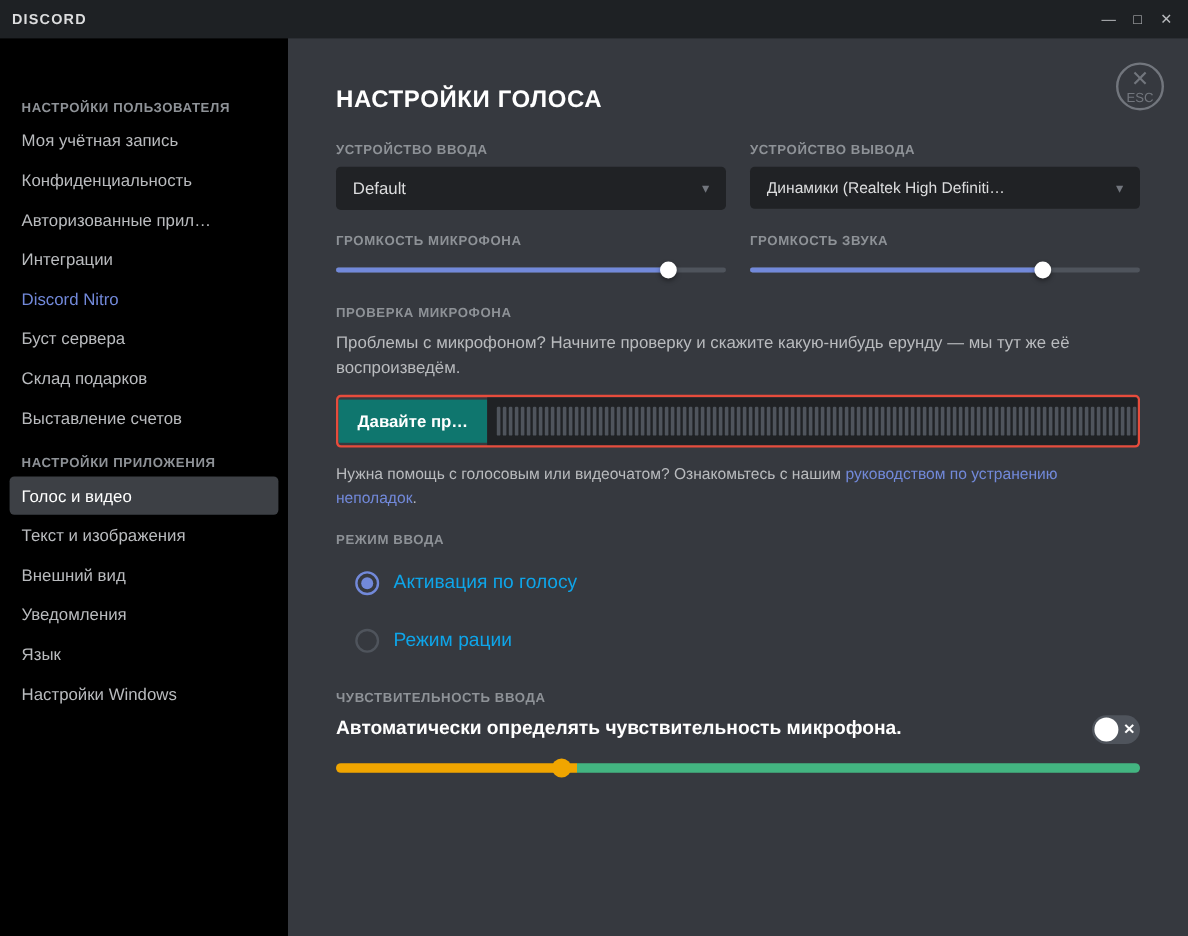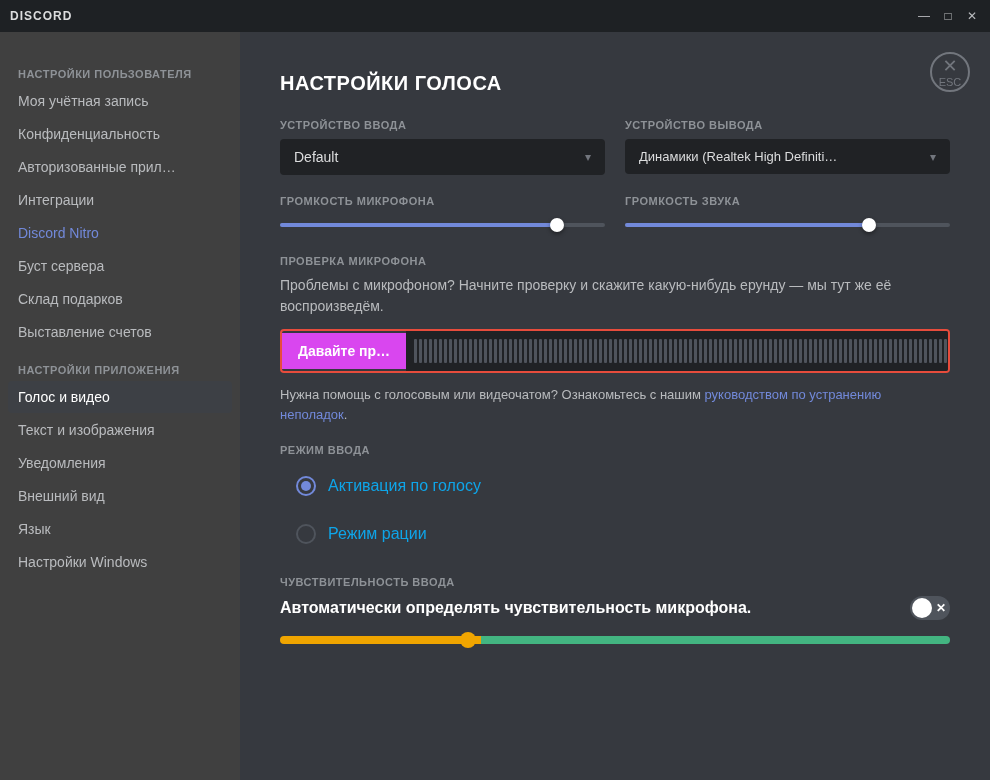--- a/index.html
+++ b/index.html
@@ -46,22 +46,22 @@
 
     
     .app-container {
       display: flex;
       height: calc(780px - 32px);
     }
 
     
     .sidebar {
       width: 240px;
-      background: #404040;
-      padding: 20px 8px;
+      background: #000000;
+      padding: 36px 8px;
       overflow-y: auto;
       flex-shrink: 0;
     }
     .sidebar-section-label {
       font-size: 11px;
       font-weight: 700;
       color: #8e9297;
       text-transform: uppercase;
       letter-spacing: 0.5px;
       padding: 6px 10px 4px 10px;
@@ -209,21 +209,21 @@
     
     .mic-check-bar {
       display: flex;
       align-items: center;
       border: 2px solid #e74c3c;
       border-radius: 4px;
       overflow: hidden;
       margin-bottom: 12px;
     }
     .mic-check-btn {
-      background: #d946ef;
+      background: #0f766e;
       color: white;
       padding: 10px 16px;
       font-size: 14px;
       font-weight: 600;
       cursor: pointer;
       white-space: nowrap;
       border: none;
       flex-shrink: 0;
     }
     .mic-visualizer {
@@ -376,22 +376,22 @@
     <div class="sidebar-item"><span>Интеграции</span></div>
 
     <div class="sidebar-item accent"><span style="color:#7289da;">Discord Nitro</span></div>
     <div class="sidebar-item"><span>Буст сервера</span></div>
     <div class="sidebar-item"><span>Склад подарков</span></div>
     <div class="sidebar-item"><span>Выставление счетов</span></div>
 
     <div class="sidebar-section-label">НАСТРОЙКИ ПРИЛОЖЕНИЯ</div>
     <div class="sidebar-item active"><span>Голос и видео</span></div>
     <div class="sidebar-item"><span>Текст и изображения</span></div>
+    <div class="sidebar-item"><span>Внешний вид</span></div>
     <div class="sidebar-item"><span>Уведомления</span></div>
-    <div class="sidebar-item"><span>Внешний вид</span></div>
     <div class="sidebar-item"><span>Язык</span></div>
     <div class="sidebar-item"><span>Настройки Windows</span></div>
   </div>
 
   <div class="content">
 
     <div class="esc-btn">
       <span class="x-icon">✕</span>
       <span class="esc-label">ESC</span>
     </div>

